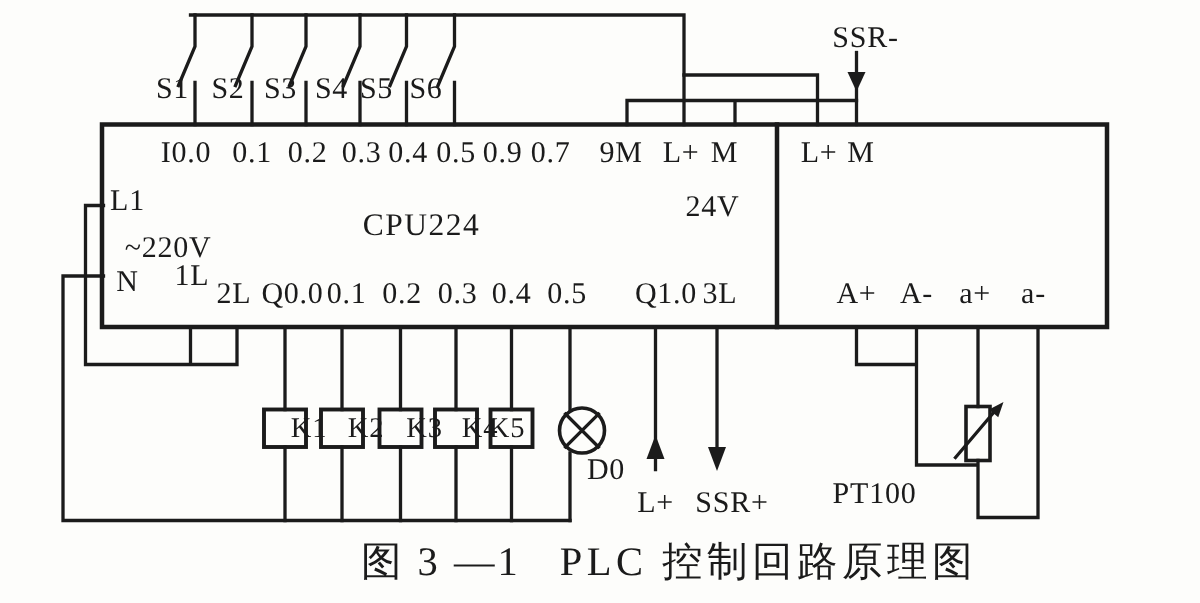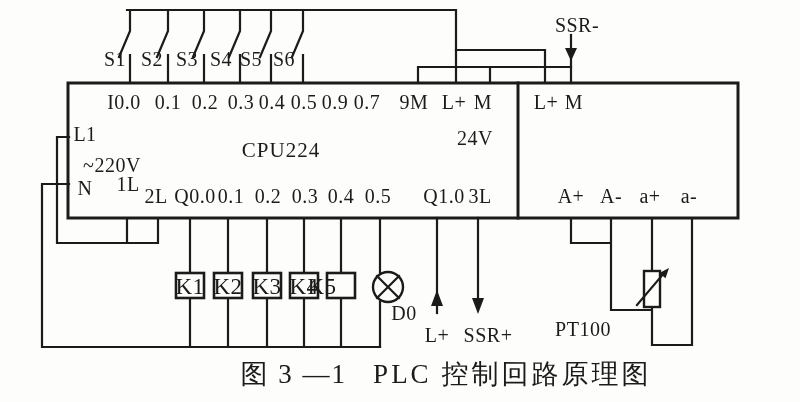--- a/index.html
+++ b/index.html
@@ -8,21 +8,21 @@
     font-family:"Liberation Serif","DejaVu Serif",serif;color:#1b1b1b;
     overflow:hidden;
   }
   svg{position:absolute;left:0;top:0;}
   .lbl{
     position:absolute;transform:translate(-50%,-50%);
     font-weight:400;font-size:20px;line-height:1;white-space:nowrap;
     letter-spacing:0.5px;
   }
   .lbl-box{font-size:21px;letter-spacing:1px;text-align:right;}
-  .lbl-sm{font-size:23px;}
+  .lbl-sm{font-size:19px;margin-left:16px;}
   .caption{
     position:absolute;left:0;top:356px;width:800px;text-align:center;
     font-size:27px;font-weight:400;white-space:nowrap;padding-left:46px;
   }
   .caption .fig-no{margin-right:26px;letter-spacing:2px;}
   .caption .fig-title{letter-spacing:3px;}
 </style>
 </head>
 <body>
 

